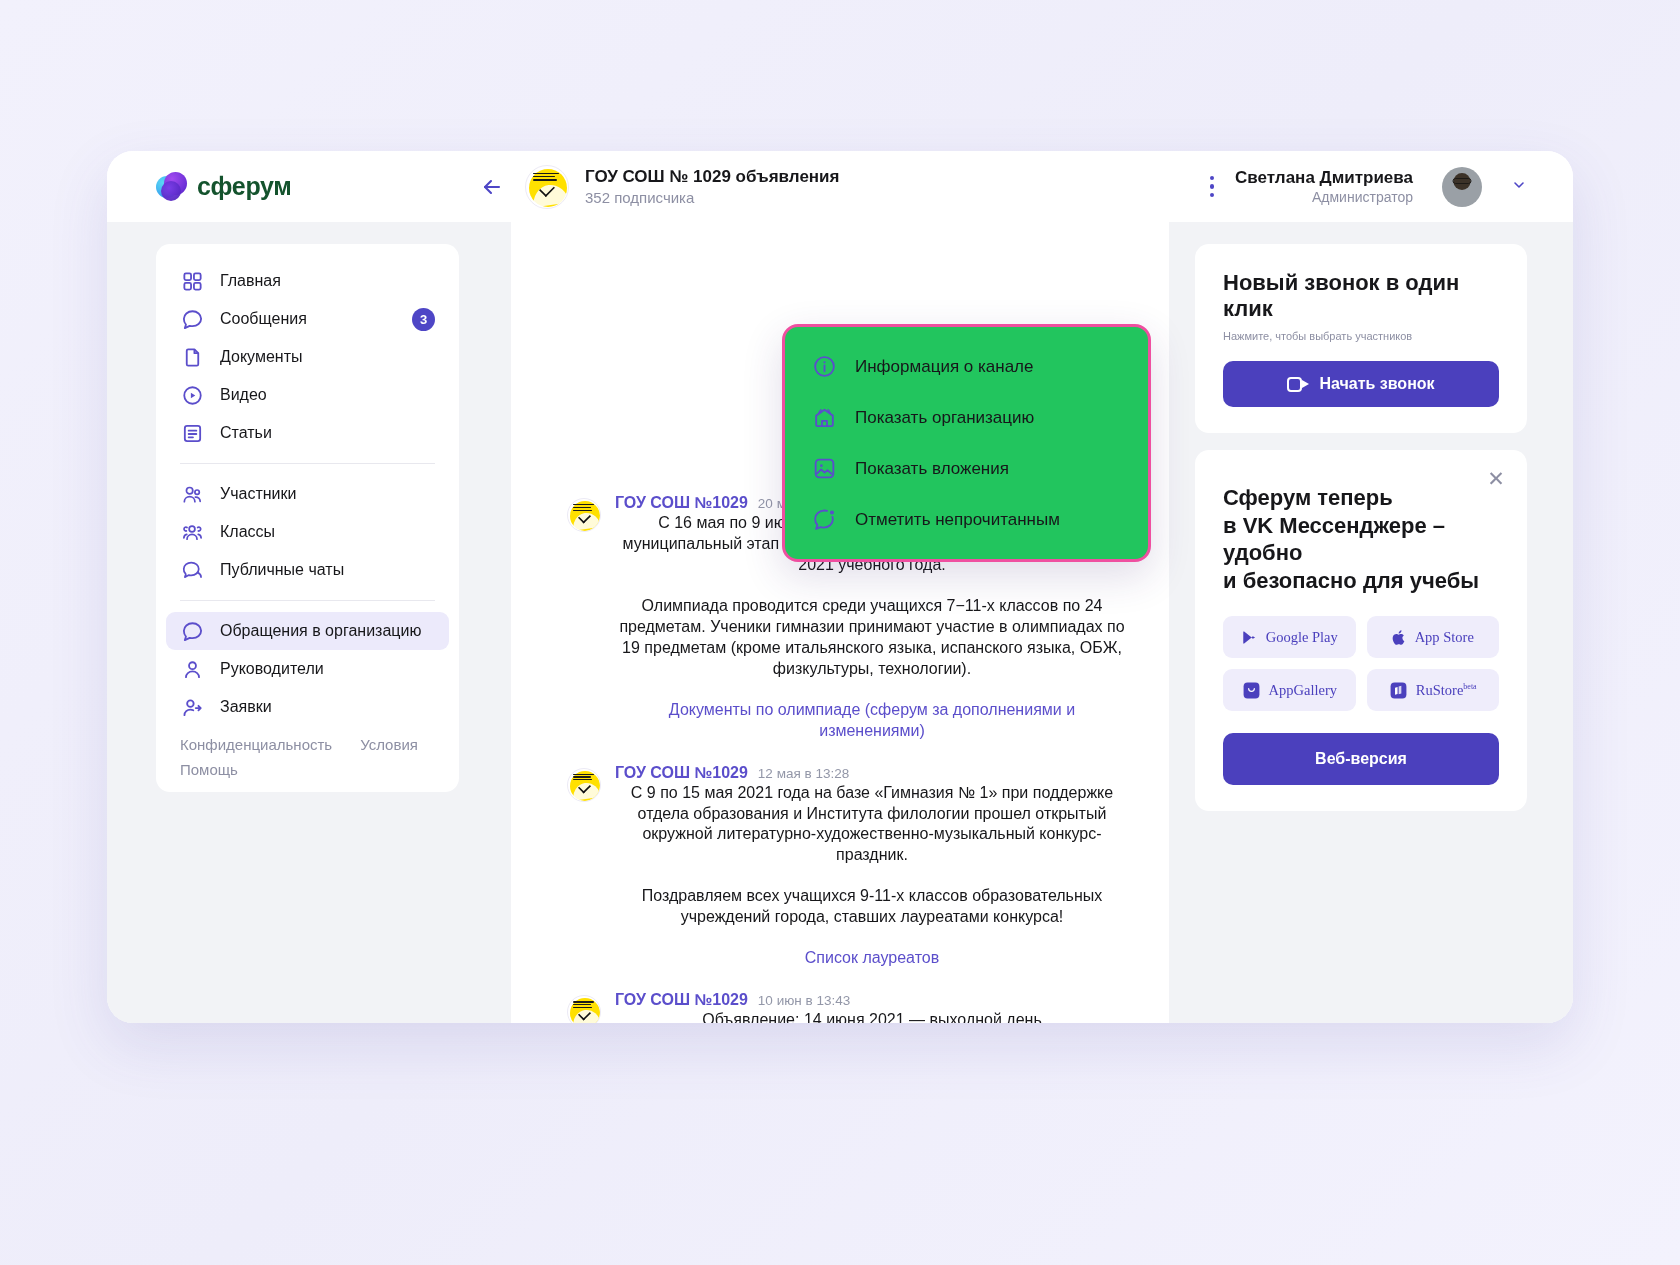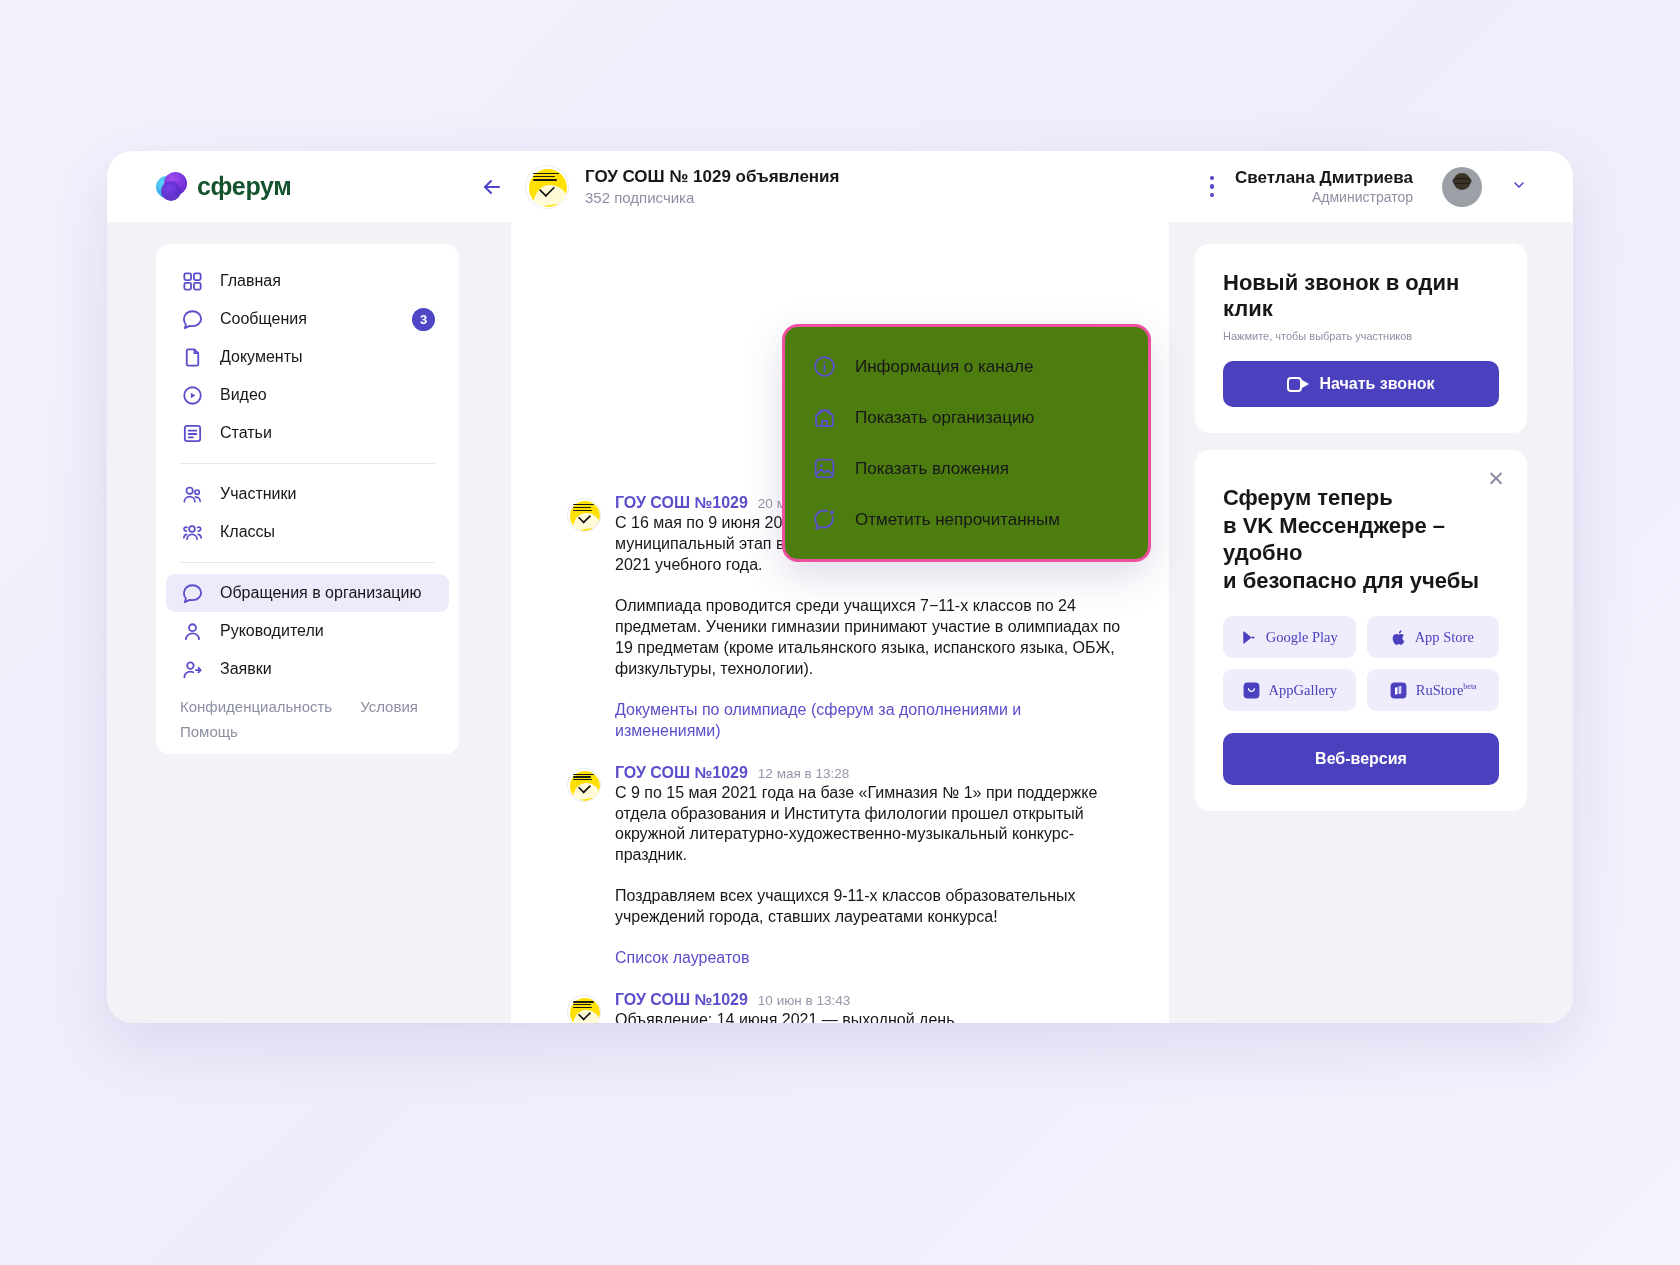--- a/index.html
+++ b/index.html
@@ -100,21 +100,21 @@
   .msg { display:flex; gap:14px; margin-bottom:2px; }
   .msg-ava { width:34px; height:34px; border-radius:50%; background:#fff; border:1px solid #eceaf5;
       flex:0 0 auto; position:relative; overflow:hidden; margin-top:4px;}
   .msg-ava .ybg { position:absolute; left:2px; top:2px; width:30px; height:30px; border-radius:50%; background:#ffe000;}
   .msg-ava .wave { position:absolute; left:4px; bottom:2px; width:28px; height:16px; background:#fff;
       border-radius:50% 50% 0 0 / 100% 100% 0 0; transform:rotate(-8deg); opacity:.85;}
   .msg-ava .tick { position:absolute; left:10px; top:13px; width:13px; height:10px;
       border-left:2px solid #111; border-bottom:2px solid #111; transform:rotate(-45deg) scale(.8);}
   .msg-ava .lines { position:absolute; left:5px; top:5px; width:21px; height:9px;}
   .msg-ava .lines i { display:block; height:1.3px; background:#1a1a1a; margin-bottom:1.5px; border-radius:1px;}
-  .msg-main { flex:1; min-width:0; }
+  .msg-main { flex:1; min-width:0;text-align:center; }
   .msg-head { display:flex; align-items:baseline; gap:10px; margin-bottom:1px;}
   .msg-author { font-size:16px; font-weight:700; color:#5b4ecb; cursor:pointer; }
   .msg-time { font-size:13.5px; color:#9397a8; }
   .msg-p { font-size:16px; line-height:1.31; color:#17171a; }
   .msg-p + .msg-p { margin-top:20px; }
   .msg-link { display:block; font-size:16px; line-height:1.31; color:#5b4ecb; text-decoration:none;
       margin-top:20px; cursor:pointer; }
   .msg-gap { height:20px; }
 
   
@@ -138,21 +138,21 @@
   .store-label { font-size:14.5px; color:#4b40bd; font-weight:500;font-family:Liberation Serif, serif; }
   .store-label sup { font-size:8px; vertical-align:super; }
   .store svg { display:block; }
   .btn-web { margin-top:22px; width:100%; height:52px; border-radius:10px; background:#4b40bd;
       color:#fff; font-size:16px; font-weight:700; display:flex; align-items:center; justify-content:center;
       cursor:pointer; border:none; font-family:inherit; }
 
   
   .dropdown {
     position:absolute; left:675px; top:173px; width:369px;
-    background:#4d7c0f; border:3px solid #ef4fa0; border-radius:16px;
+    background:#22c55e; border:3px solid #ef4fa0; border-radius:16px;
     padding:14px 0; box-shadow:0 14px 40px rgba(60,40,110,.16); z-index:40;
   }
   .dd-item { display:flex; align-items:center; gap:18px; height:51px; padding:0 26px; cursor:pointer; }
   .dd-label { font-size:17px; color:#17171a; }
   .dd-ico { width:26px; height:26px; color:#5b4ecb; flex:0 0 auto; display:flex; align-items:center; justify-content:center;}
   .dd-ico svg { width:25px; height:25px; display:block; }
 </style>
 </head>
 <body>
 
@@ -286,20 +286,29 @@
             <div class="nav-item">
               <span class="ico">
                 <svg viewBox="0 0 24 24" fill="none" stroke="currentColor" stroke-width="1.8" stroke-linecap="round">
                     <circle cx="11.5" cy="8.3" r="3"></circle>
                     <path d="M6.3 19c0-2.9 2.3-5 5.2-5s5.2 2.1 5.2 5"></path>
                     <path d="M5.6 10.4a2 2 0 11.7-3.6M18.1 10.4a2 2 0 10-.7-3.6"></path>
                     <path d="M3 17.6c.2-2 1.4-3.3 3-3.6M21 17.6c-.2-2-1.4-3.3-3-3.6"></path>
                   </svg>
               </span>
               <span class="nav-label">Классы</span>
+            </div>
+            <div class="nav-item">
+              <span class="ico">
+                <svg viewBox="0 0 24 24" fill="none" stroke="currentColor" stroke-width="1.8" stroke-linejoin="round" stroke-linecap="round">
+                    <path d="M18.5 10.4c0 3.7-3.5 6.7-7.8 6.7-.86 0-1.7-.12-2.5-.34L4 19l1-3.2A6.2 6.2 0 012.9 10.4c0-3.7 3.5-6.7 7.8-6.7s7.8 3 7.8 6.7z"></path>
+                    <path d="M17.5 14.2c2 .9 3.4 2.6 3.4 4.6"></path>
+                  </svg>
+              </span>
+              <span class="nav-label">Публичные чаты</span>
             </div>
           </div>
 
           <div class="nav-sep"></div>
 
           <div>
             <div class="nav-item active">
               <span class="ico">
                 <svg viewBox="0 0 24 24" fill="none" stroke="currentColor" stroke-width="1.9" stroke-linejoin="round">
                     <path d="M21 11.2c0 4.3-4 7.8-9 7.8-1 0-2-.15-2.9-.4L4 21l1.2-3.7C3.85 16 3 13.7 3 11.2 3 6.9 7 3.4 12 3.4s9 3.5 9 7.8z"></path>

